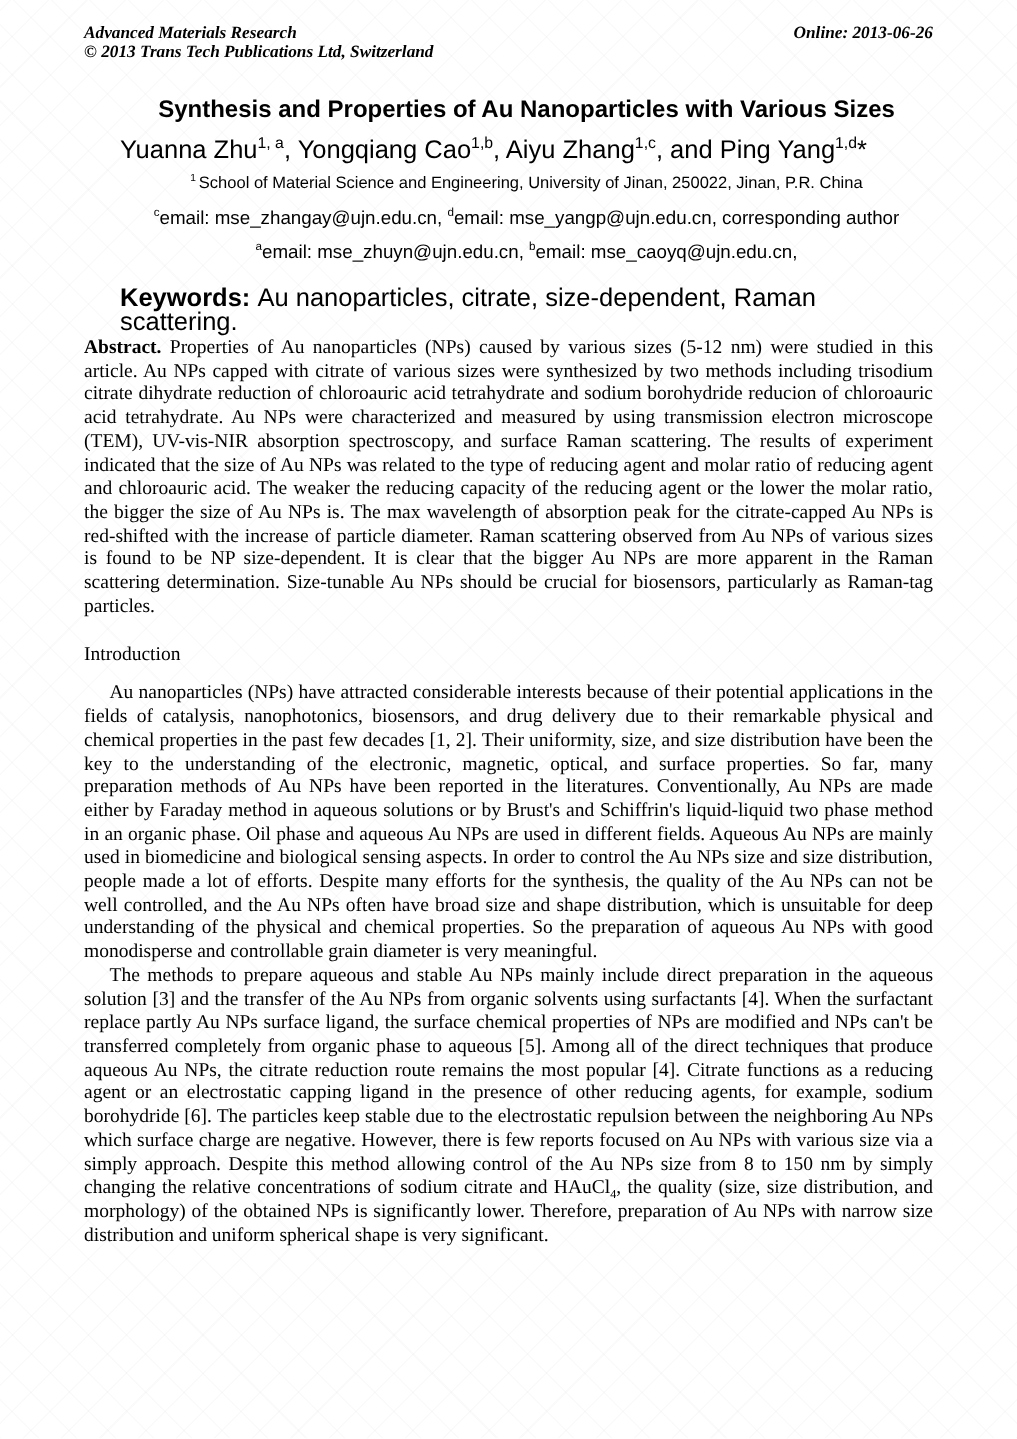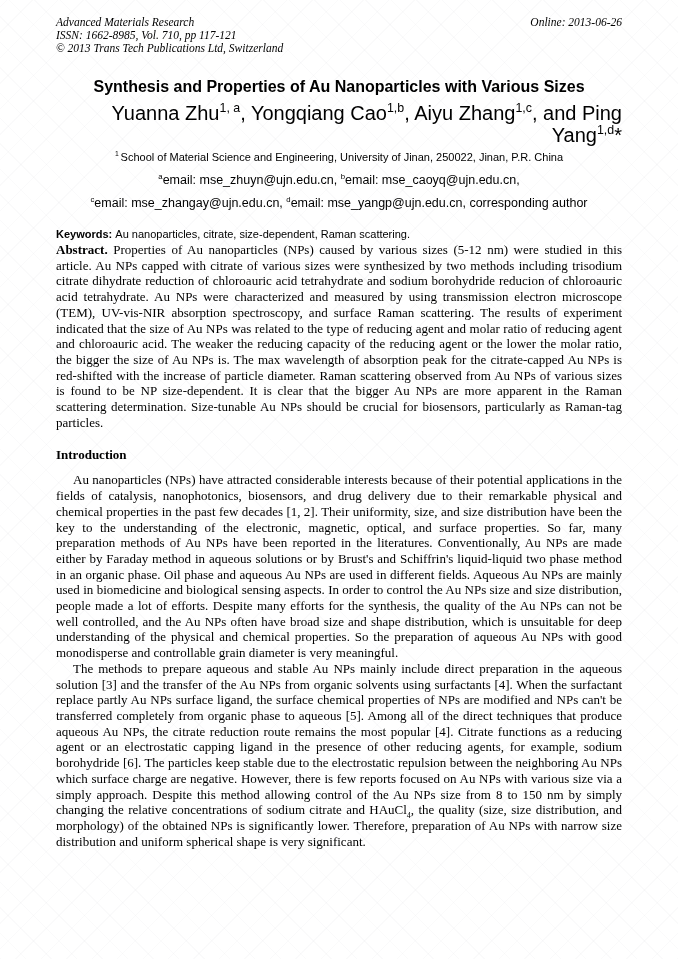--- a/index.html
+++ b/index.html
@@ -21,99 +21,99 @@
       #ffffff;
   }
   
   .page-header {
     display: flex;
     justify-content: space-between;
     align-items: flex-start;
     font-style: italic;
     font-size: 11.5px;
     line-height: 13px;
+    font-weight: bold;
   }
   .page-header .left div { white-space: nowrap; }
   .page-header .right { white-space: nowrap; }
   
-  .sans { font-family: "Liberation Sans", "DejaVu Sans", sans-serif; }
+  .sans { font-family: "Liberation Sans", "DejaVu Sans", sans-serif; margin-left: 24px; }
   .paper-title {
     margin-top: 22px;
     text-align: center;
     font-weight: bold;
     font-size: 16px;
     line-height: 20px;
   }
   .authors-line {
     margin-top: 5px;
-    text-align: right;
-    font-size: 20px;
+    text-align: left;
+    font-size: 17px;
     line-height: 22px;
   }
   .affiliation-line {
     margin-top: 3px;
     text-align: center;
     font-size: 11px;
     line-height: 16px;
   }
   .email-line {
     margin-top: 7px;
     text-align: center;
     font-size: 12.5px;
     line-height: 16px;
   }
   .keywords-line {
     margin-top: 15px;
-    font-size: 11px;
+    font-size: 17px;
     line-height: 16px;
   }
   
   .body-text {
     font-size: 13px;
     line-height: 15.7px;
     text-align: justify;
   }
   .abstract-paragraph { }
   .section-heading {
     margin-top: 17px;
-    font-weight: bold;
+    font-weight: normal;
     font-size: 13px;
     line-height: 16px;
   }
   .intro-para {
     margin-top: 0;
     margin-bottom: 0;
     text-indent: 17px;
   }
   .intro-para.first { margin-top: 9px; }
   sup { font-size: 0.62em; vertical-align: super; line-height: 0; }
   sub { font-size: 0.62em; vertical-align: sub; line-height: 0; }
 </style>
 </head>
 <body>
 
 <div class="page">
 
   <div class="page-header">
     <div class="left">
       <div>Advanced Materials Research</div>
-      <div>ISSN: 1662-8985, Vol. 710, pp 117-121</div>
       <div>© 2013 Trans Tech Publications Ltd, Switzerland</div>
     </div>
     <div class="right">Online: 2013-06-26</div>
   </div>
 
   <div class="paper-title sans">Synthesis and Properties of Au Nanoparticles with Various Sizes</div>
 
   <div class="authors-line sans"><span>Yuanna Zhu</span><sup>1, a</sup><span>, Yongqiang Cao</span><sup>1,b</sup><span>, Aiyu Zhang</span><sup>1,c</sup><span>, and Ping Yang</span><sup>1,d</sup><span>*</span></div>
 
   <div class="affiliation-line sans"><sup>1 </sup><span>School of Material Science and Engineering, University of Jinan, 250022, Jinan, P.R. China</span></div>
 
+  <div class="email-line sans"><sup>c</sup><span>email: mse_zhangay@ujn.edu.cn, </span><sup>d</sup><span>email: mse_yangp@ujn.edu.cn, corresponding author</span></div>
   <div class="email-line sans"><sup>a</sup><span>email: mse_zhuyn@ujn.edu.cn, </span><sup>b</sup><span>email: mse_caoyq@ujn.edu.cn,</span></div>
-  <div class="email-line sans"><sup>c</sup><span>email: mse_zhangay@ujn.edu.cn, </span><sup>d</sup><span>email: mse_yangp@ujn.edu.cn, corresponding author</span></div>
 
   <div class="keywords-line sans"><span style="font-weight: bold;">Keywords: </span><span>Au nanoparticles, citrate, size-dependent, Raman scattering.</span></div>
 
   <div class="body-text abstract-paragraph"><span style="font-weight: bold;">Abstract. </span><span>Properties of Au nanoparticles (NPs) caused by various sizes (5-12 nm) were studied in this article. Au NPs capped with citrate of various sizes were synthesized by two methods including trisodium citrate dihydrate reduction of chloroauric acid tetrahydrate and sodium borohydride reducion of chloroauric acid tetrahydrate. Au NPs were characterized and measured by using transmission electron microscope (TEM), UV-vis-NIR absorption spectroscopy, and surface Raman scattering. The results of experiment indicated that the size of Au NPs was related to the type of reducing agent and molar ratio of reducing agent and chloroauric acid. The weaker the reducing capacity of the reducing agent or the lower the molar ratio, the bigger the size of Au NPs is. The max wavelength of absorption peak for the citrate-capped Au NPs is red-shifted with the increase of particle diameter. Raman scattering observed from Au NPs of various sizes is found to be NP size-dependent. It is clear that the bigger Au NPs are more apparent in the Raman scattering determination. Size-tunable Au NPs should be crucial for biosensors, particularly as Raman-tag particles.</span></div>
 
   <div class="section-heading">Introduction</div>
 
   <p class="body-text intro-para first">Au nanoparticles (NPs) have attracted considerable interests because of their potential applications in the fields of catalysis, nanophotonics, biosensors, and drug delivery due to their remarkable physical and chemical properties in the past few decades [1, 2]. Their uniformity, size, and size distribution have been the key to the understanding of the electronic, magnetic, optical, and surface properties. So far, many preparation methods of Au NPs have been reported in the literatures. Conventionally, Au NPs are made either by Faraday method in aqueous solutions or by Brust's and Schiffrin's liquid-liquid two phase method in an organic phase. Oil phase and aqueous Au NPs are used in different fields. Aqueous Au NPs are mainly used in biomedicine and biological sensing aspects. In order to control the Au NPs size and size distribution, people made a lot of efforts. Despite many efforts for the synthesis, the quality of the Au NPs can not be well controlled, and the Au NPs often have broad size and shape distribution, which is unsuitable for deep understanding of the physical and chemical properties. So the preparation of aqueous Au NPs with good monodisperse and controllable grain diameter is very meaningful.</p>
 
   <p class="body-text intro-para"><span>The methods to prepare aqueous and stable Au NPs mainly include direct preparation in the aqueous solution [3] and the transfer of the Au NPs from organic solvents using surfactants [4]. When the surfactant replace partly Au NPs surface ligand, the surface chemical properties of NPs are modified and NPs can't be transferred completely from organic phase to aqueous [5]. Among all of the direct techniques that produce aqueous Au NPs, the citrate reduction route remains the most popular [4]. Citrate functions as a reducing agent or an electrostatic capping ligand in the presence of other reducing agents, for example, sodium borohydride [6]. The particles keep stable due to the electrostatic repulsion between the neighboring Au NPs which surface charge are negative. However, there is few reports focused on Au NPs with various size via a simply approach. Despite this method allowing control of the Au NPs size from 8 to 150 nm by simply changing the relative concentrations of sodium citrate and HAuCl</span><sub>4</sub><span>, the quality (size, size distribution, and morphology) of the obtained NPs is significantly lower. Therefore, preparation of Au NPs with narrow size distribution and uniform spherical shape is very significant.</span></p>

